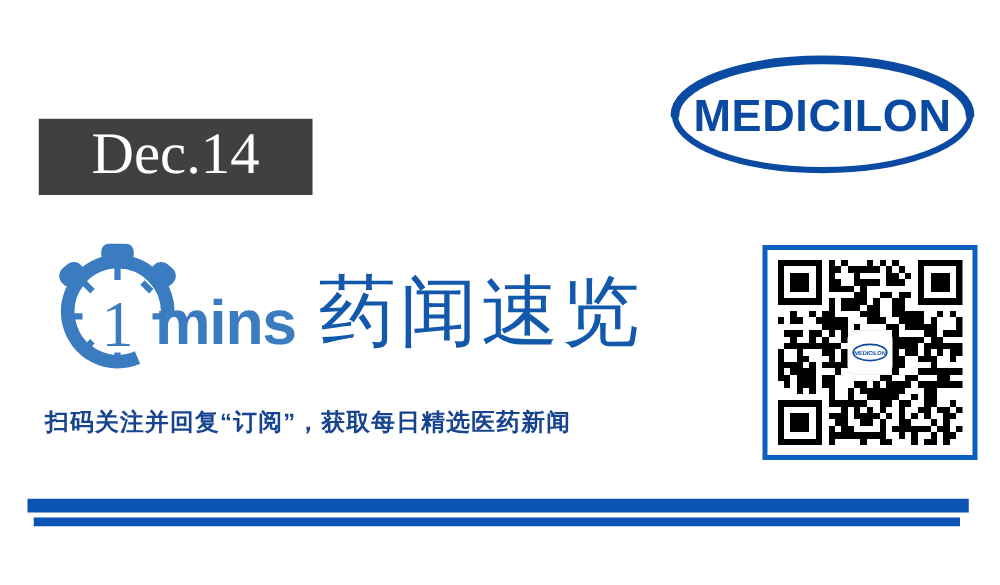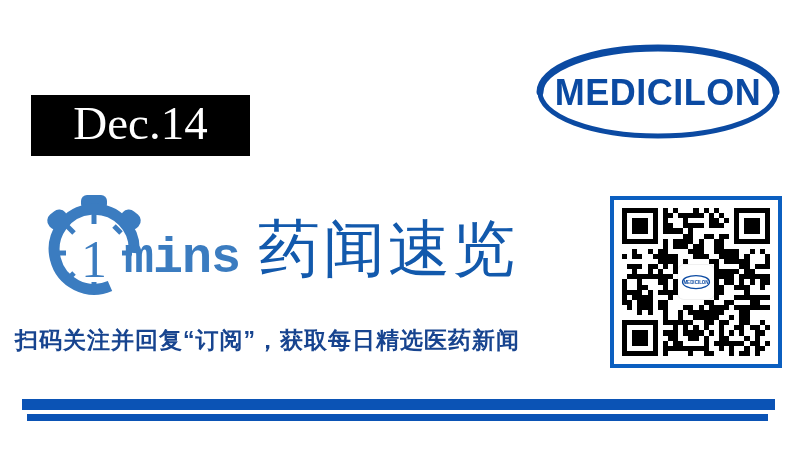--- a/index.html
+++ b/index.html
@@ -21,21 +21,21 @@
     background: #ffffff;
   }
 
   
   #date-banner {
     position: absolute;
     left: 31px;
     top: 95px;
     width: 219px;
     height: 61px;
-    background: #000000;
+    background: #404040;
     display: flex;
     align-items: center;
     justify-content: center;
   }
   #date-banner .date-text {
     font-family: "Liberation Serif", "DejaVu Serif", serif;
     font-size: 47px;
     line-height: 1;
     color: #ffffff;
     letter-spacing: 0px;
@@ -71,21 +71,21 @@
   }
   #stopwatch-icon {
     position: relative;
     width: 112px;
     height: 112px;
     flex: 0 0 auto;
   }
   #stopwatch-icon svg { display: block; }
 
   .mins-label {
-    font-family: Liberation Mono, monospace;
+    font-family: Liberation Sans, sans-serif;
     font-weight: bold;
     font-size: 50px;
     color: #3b7cc0;
     margin-left: -26px;
     margin-top: 22px;
     letter-spacing: -1px;
     z-index: 2;
     position: relative;
   }
 
@@ -96,26 +96,26 @@
     color: #1259ac;
     margin-left: 18px;
     margin-top: 4px;
     letter-spacing: 3px;
     white-space: nowrap;
   }
 
   
   #subtitle {
     position: absolute;
-    left: 15px;
+    left: 36px;
     top: 325px;
     width: 560px;
     font-family: "Liberation Sans", "DejaVu Sans", sans-serif;
     font-weight: bold;
-    font-size: 23px;
+    font-size: 19px;
     color: #17448f;
     letter-spacing: 1px;
     white-space: nowrap;
   }
 
   
   #qr-block {
     position: absolute;
     left: 610px;
     top: 196px;

